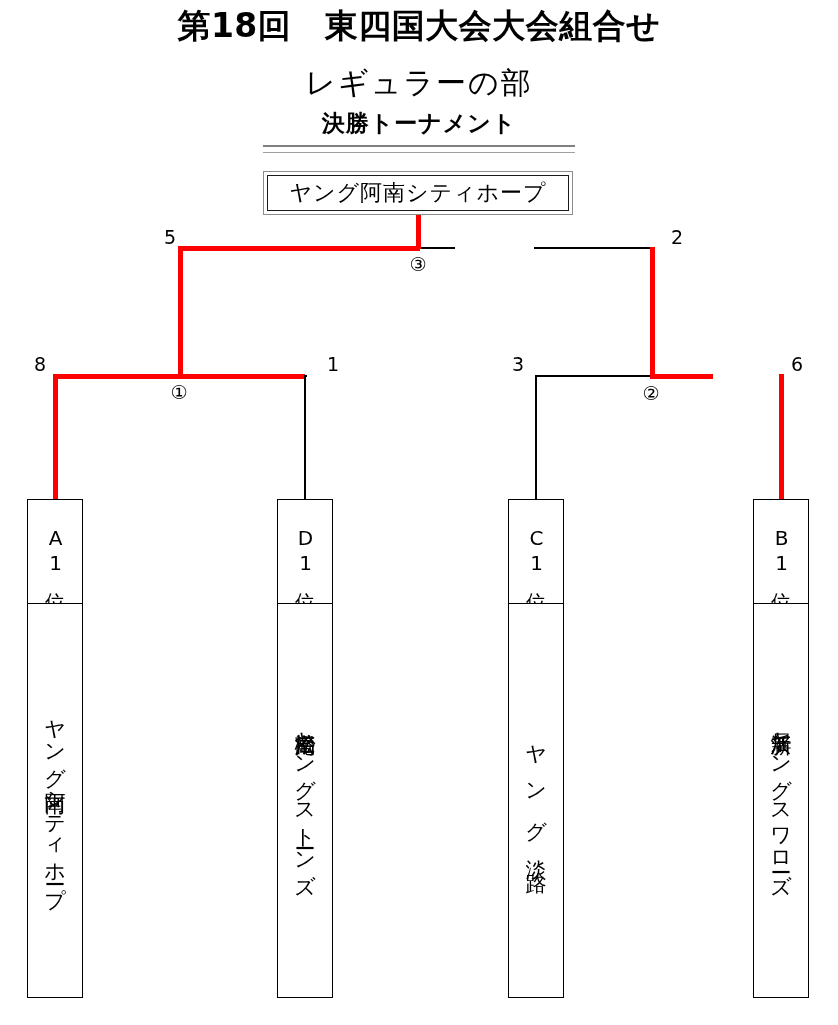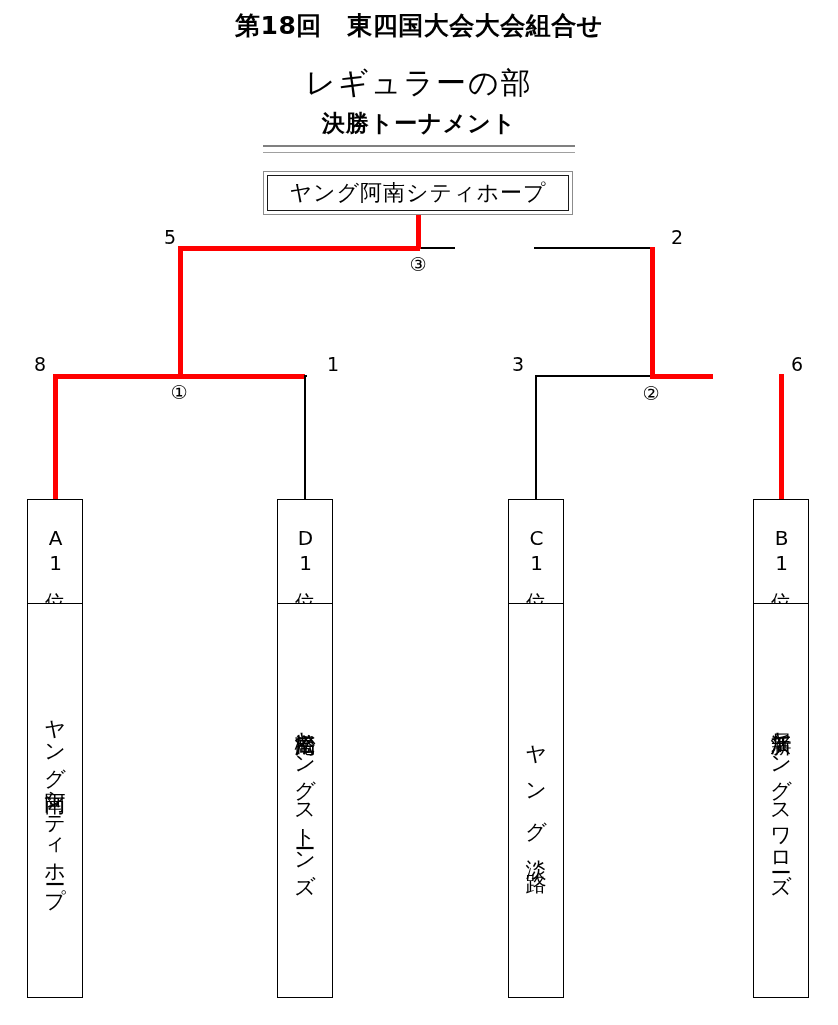--- a/index.html
+++ b/index.html
@@ -19,21 +19,21 @@
     background: #ffffff;
   }
 
   
   .title-main {
     position: absolute;
     left: 0;
     top: 6px;
     width: 838px;
     text-align: center;
-    font-size: 25px;
+    font-size: 33px;
     font-weight: bold;
     letter-spacing: 0.5px;
     white-space: pre;
     line-height: 40px;
   }
   .title-sub1 {
     position: absolute;
     left: 0;
     top: 68px;
     width: 838px;

